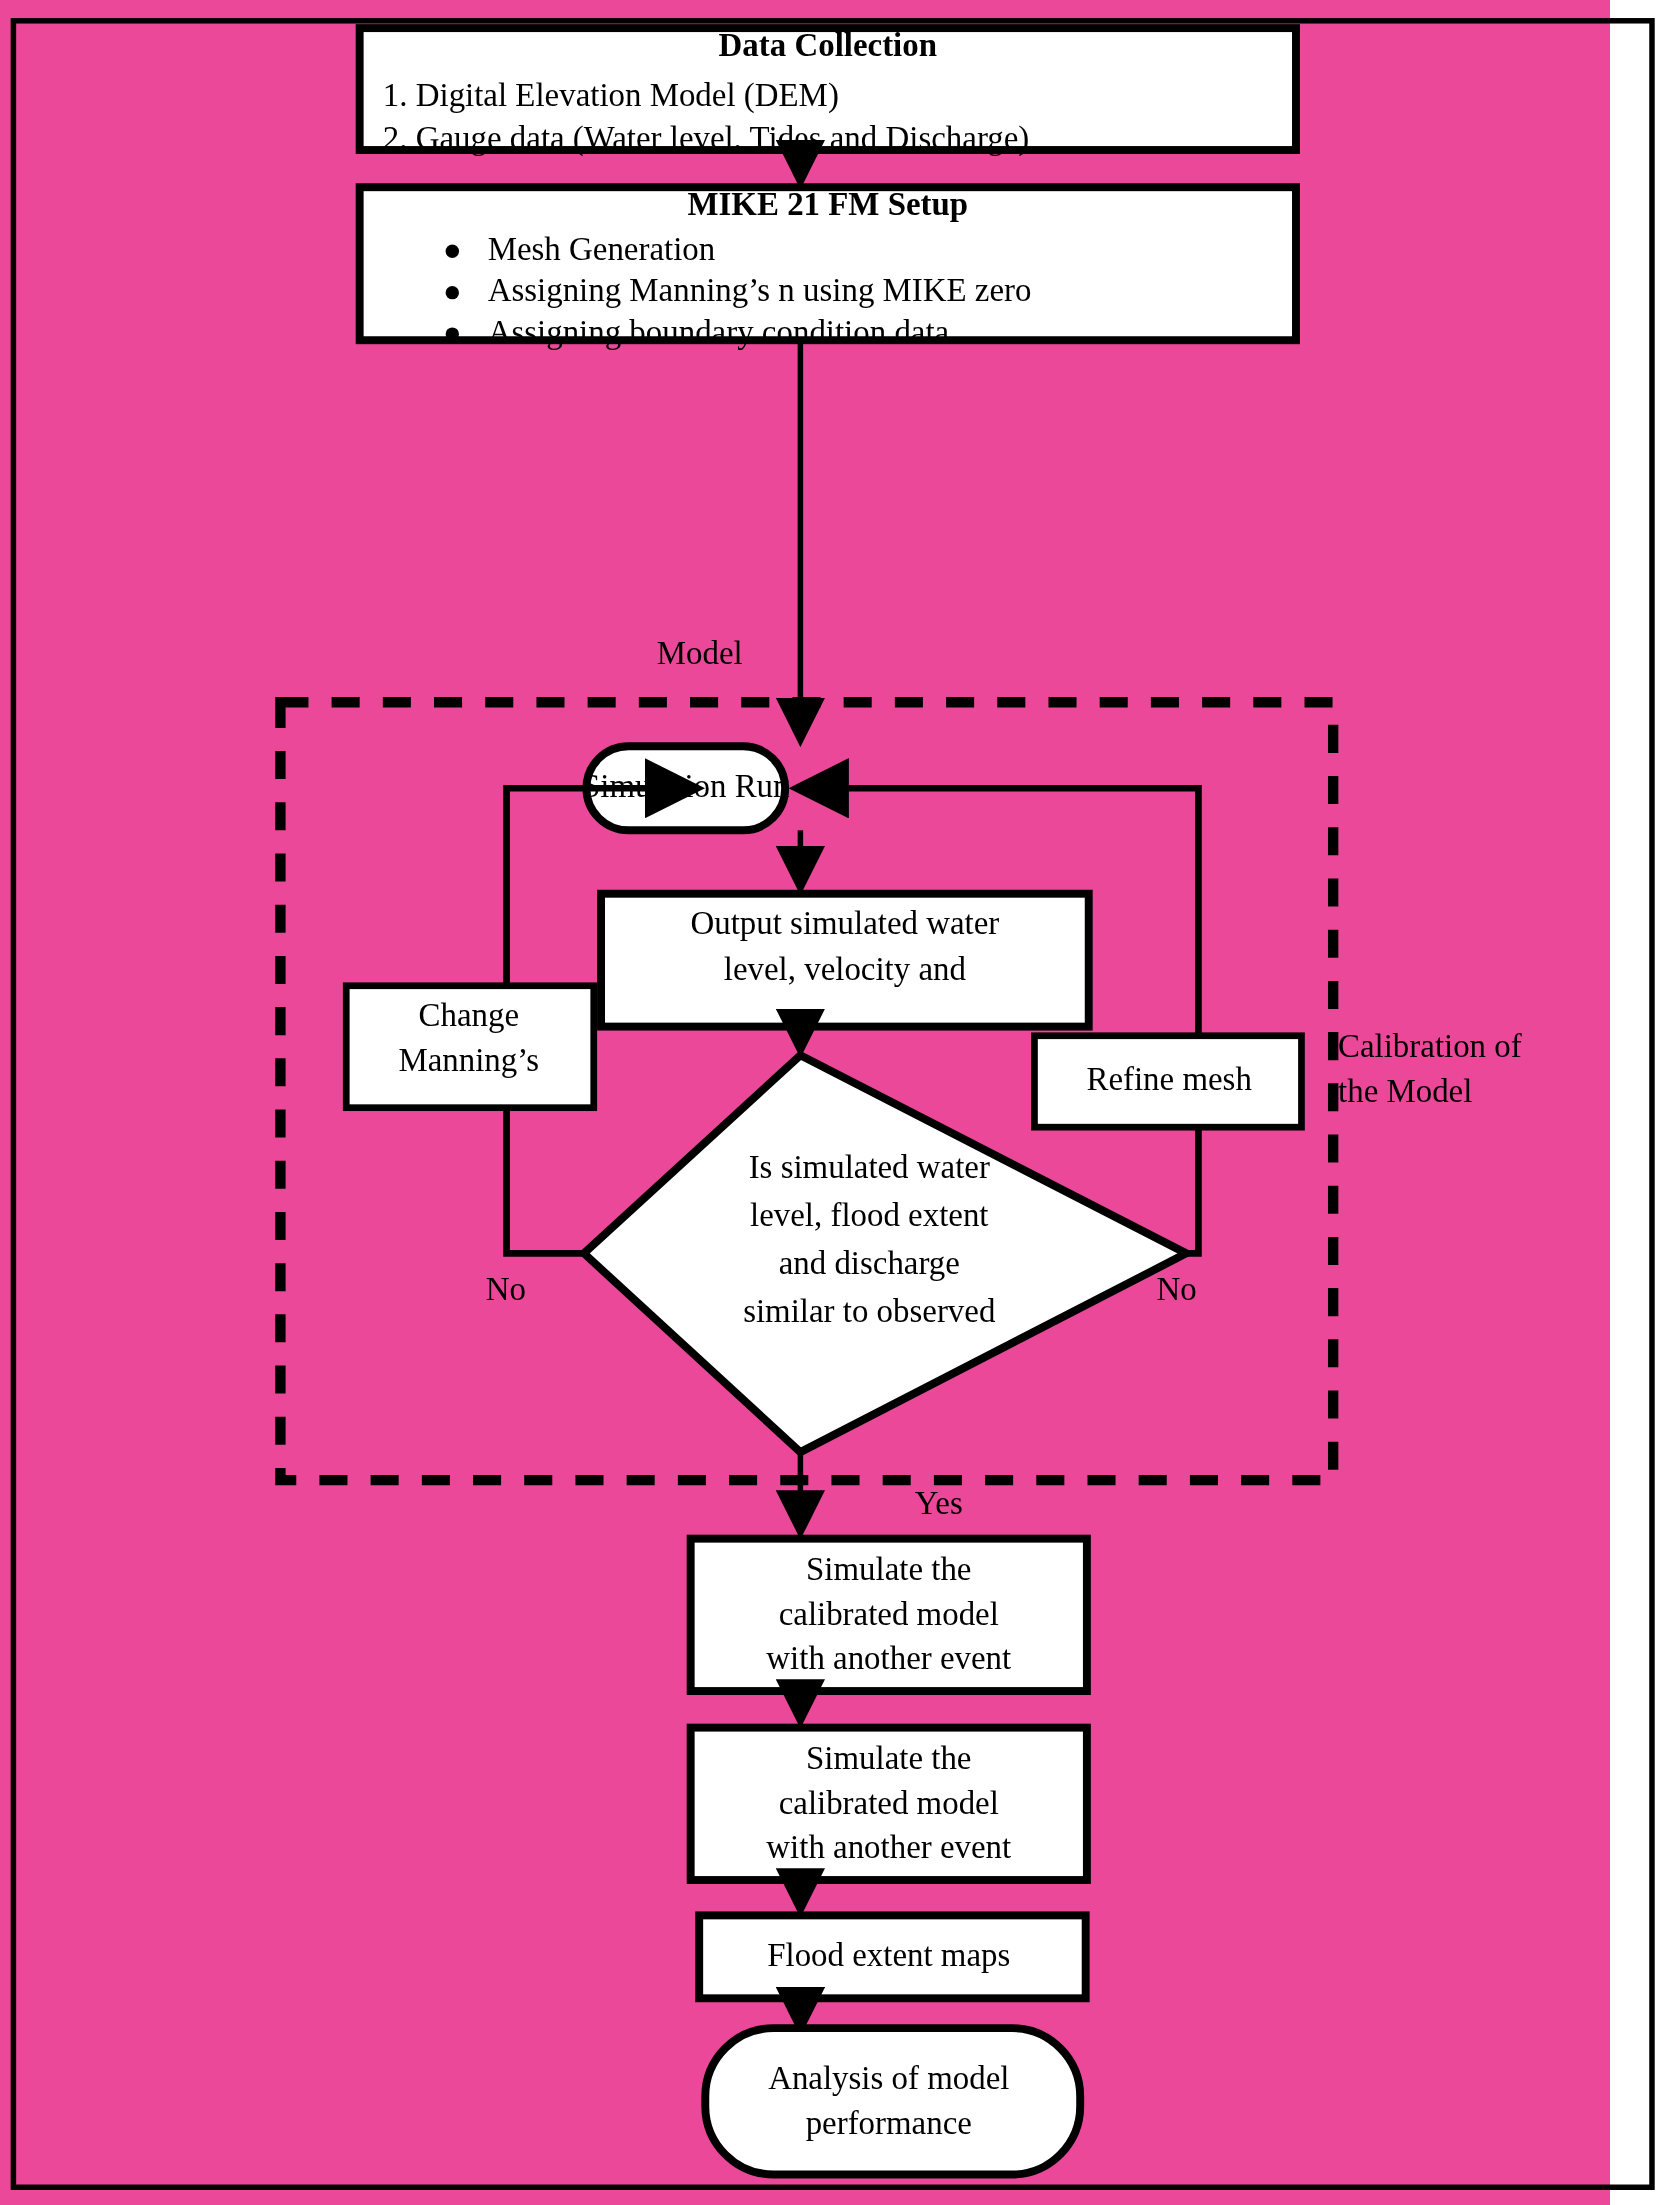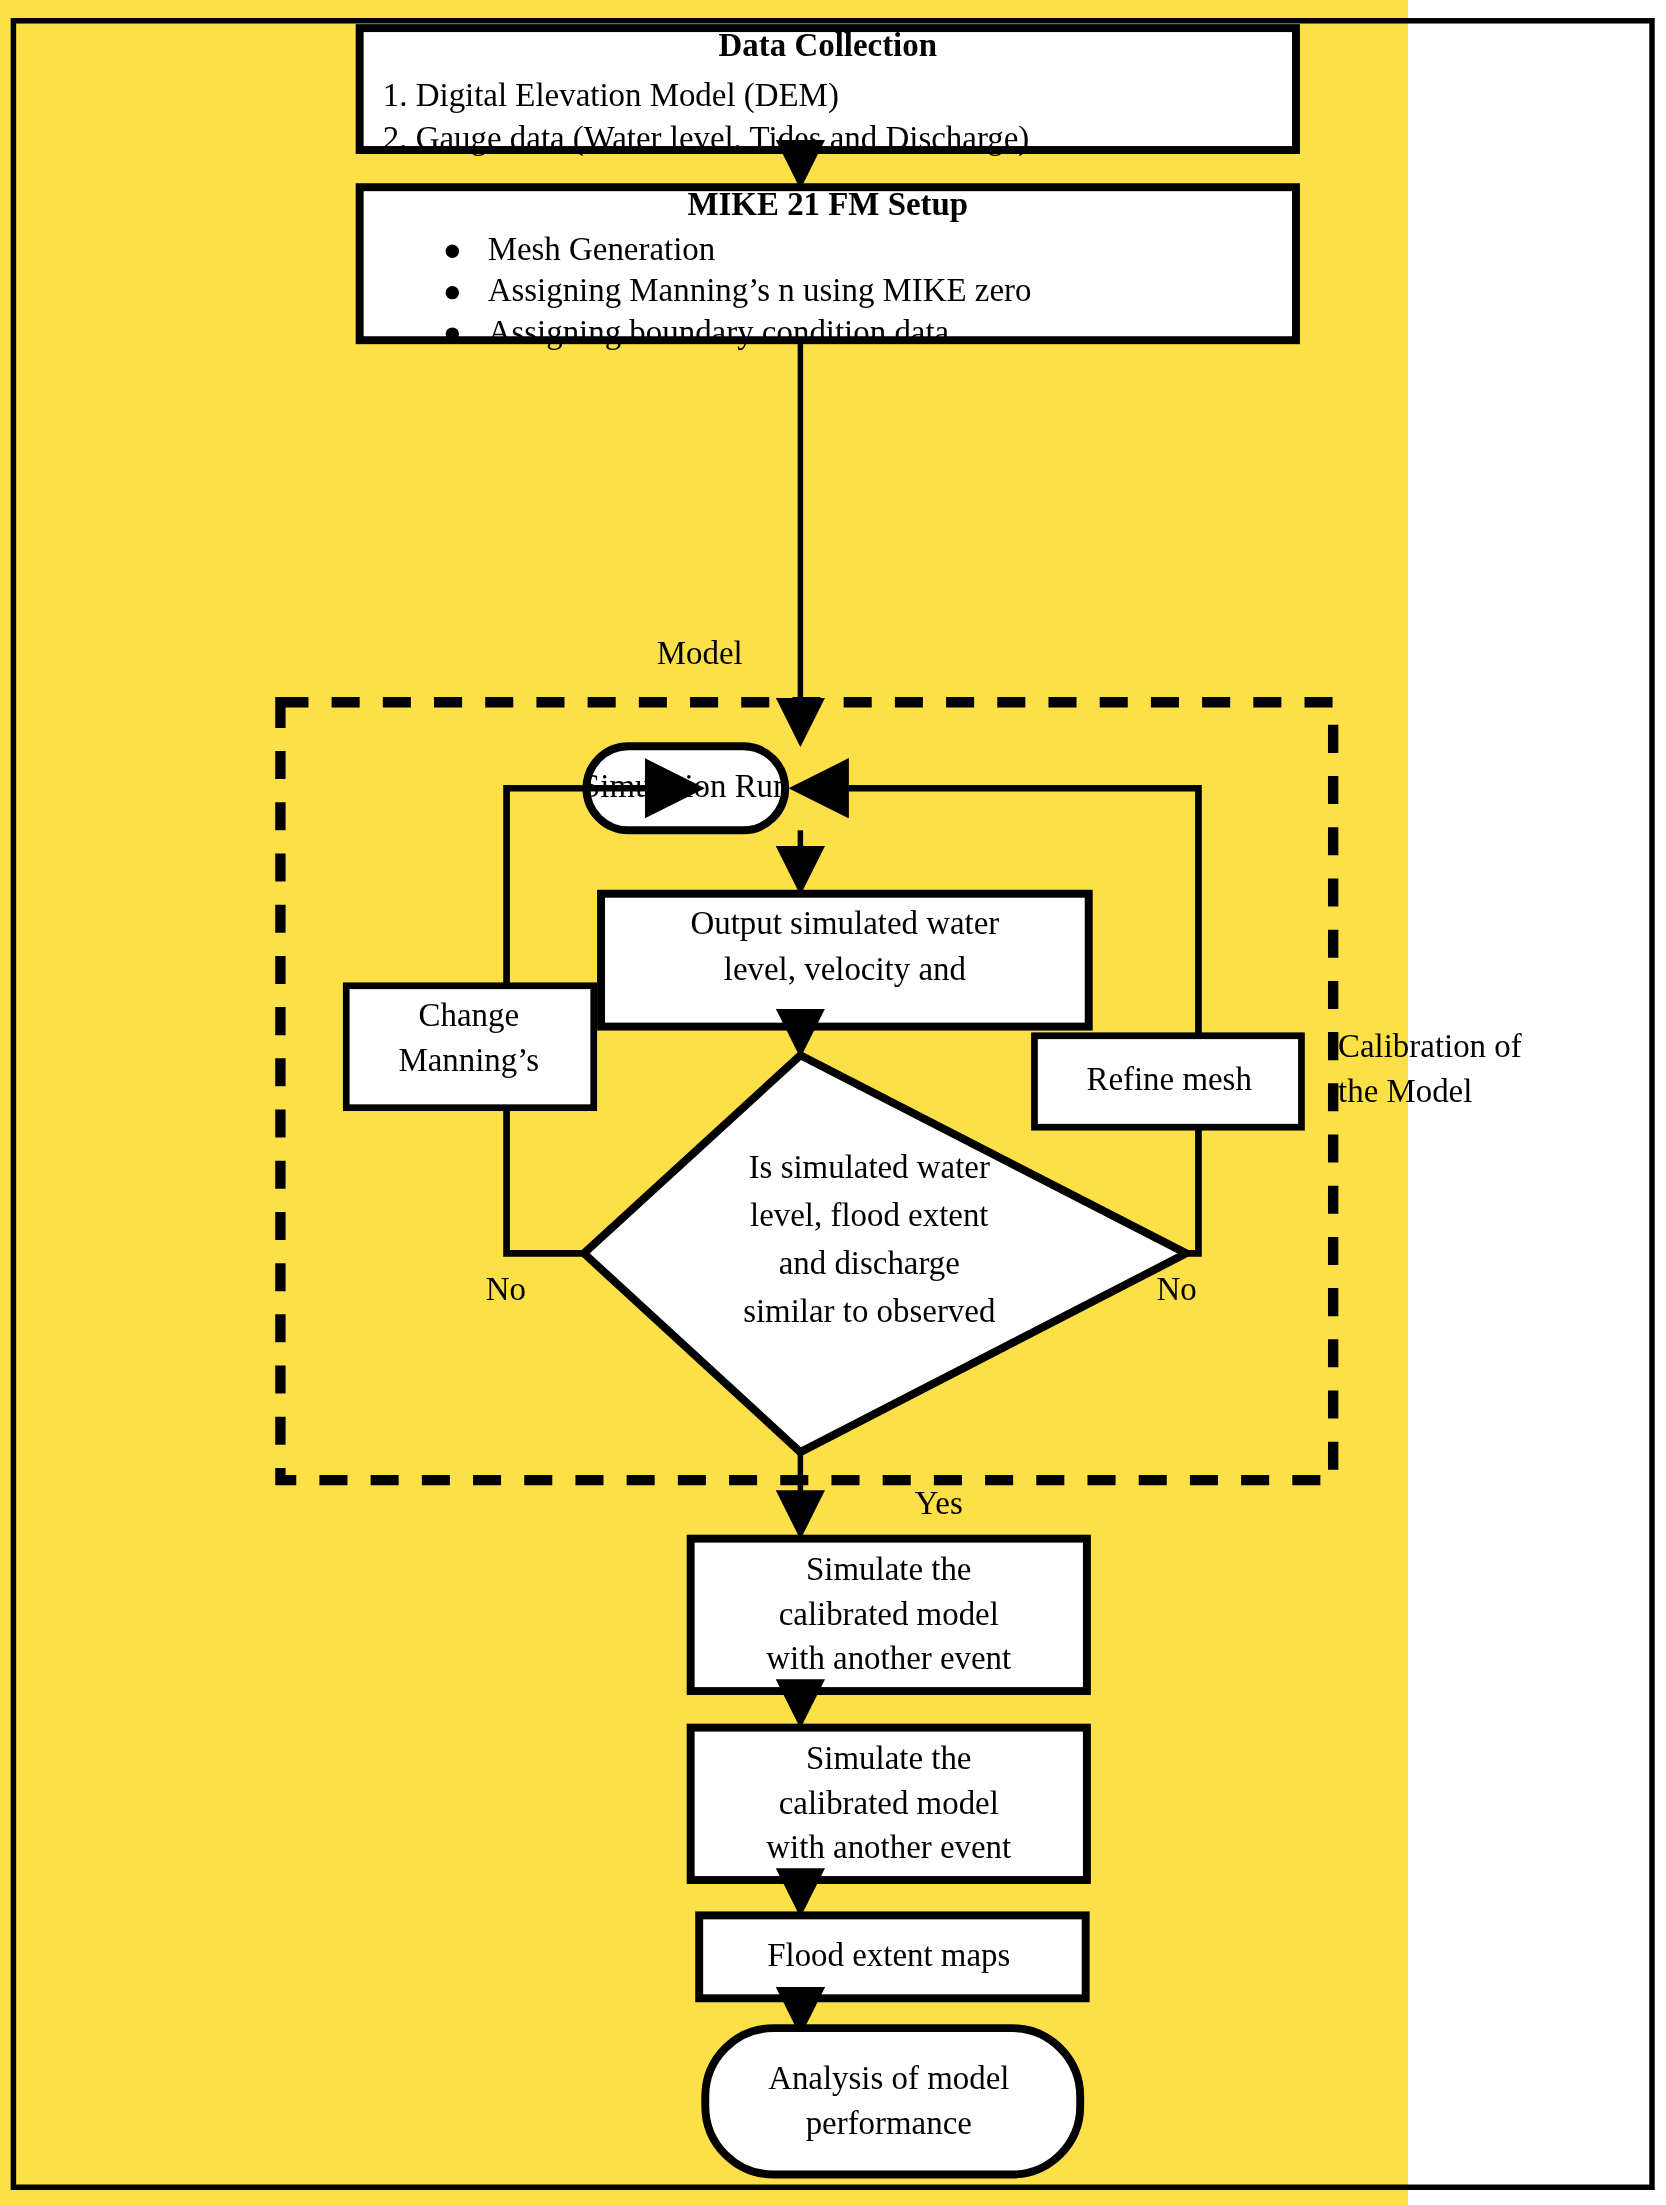--- a/index.html
+++ b/index.html
@@ -1,18 +1,18 @@
 <!DOCTYPE html>
 <html style="font-size:9.8px"><head>
 <meta charset="utf-8">
 <style>
   html,body{margin:0;padding:0;background:#ffffff;}
   body{width:1666px;height:2205px;overflow:hidden;
        font-family:"Liberation Serif","DejaVu Serif",serif;}
-  #stage{position:relative;width:1408px;height:2205px;background:#fde047;}
+  #stage{position:relative;width:1610px;height:2205px;background:#ec4899;}
   svg.flow{position:absolute;left:0;top:0;width:1666px;height:2205px;display:block;}
   .nodetext{font-family:"Liberation Serif","DejaVu Serif",serif;fill:#000;
             text-anchor:middle;dominant-baseline:middle;}
   .t54{font-size:54px;}
   .bold{font-weight:bold;}
   .lefttext{text-anchor:start;}
 </style>
 </head>
 <body>
 

